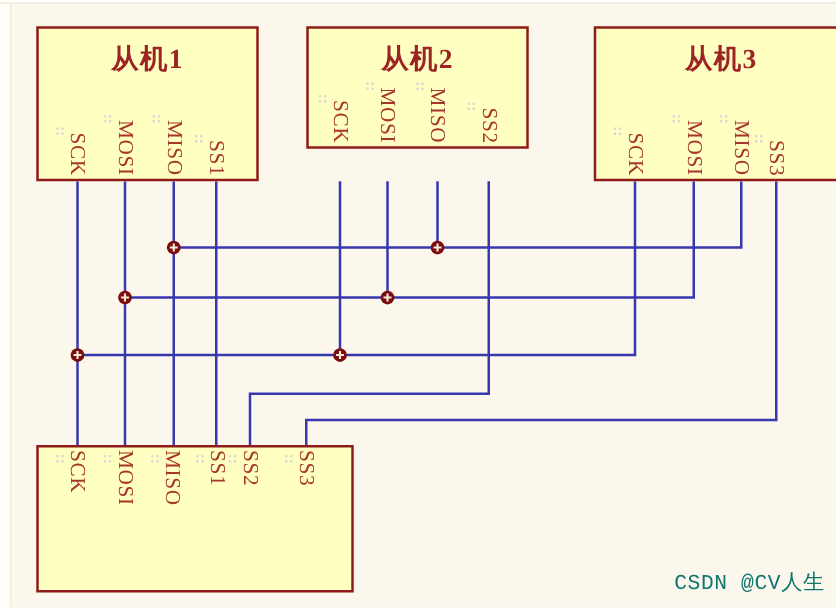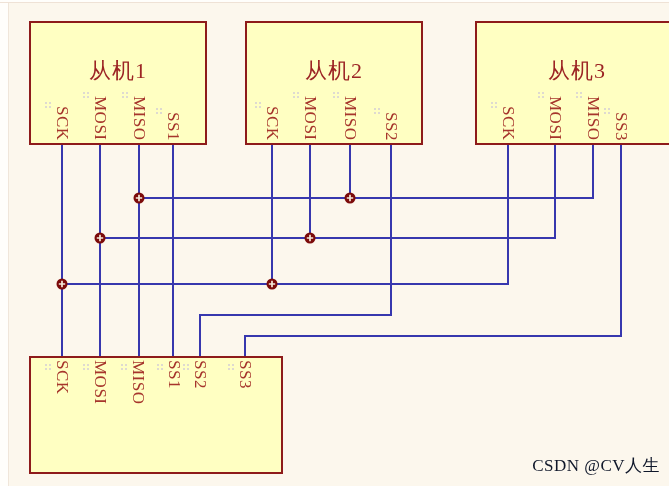--- a/index.html
+++ b/index.html
@@ -24,24 +24,23 @@
 
   .block{
     position:absolute;
     background:#FFFFC2;
     border:2px solid #8E1B1B;
     box-sizing:border-box;
   }
   .block .title{
     position:absolute;left:0;width:100%;
     text-align:center;
-    font-size:22px;font-weight:normal;
+    font-size:22px;font-weight:bold;
     color:#9C2424;
     letter-spacing:1px;
-    margin-top:24px;
   }
   .slave .title{top:9px;}
   .master .title{bottom:14px;}
   .pin{
     position:absolute;
     writing-mode:vertical-rl;
     text-orientation:mixed;
     width:20px;
     font-size:17px;
     color:#A6352C;
@@ -56,23 +55,23 @@
     content:"";position:absolute;width:2px;height:2px;background:#DEDAD0;
     box-shadow:4px 0 #DEDAD0,0 4px #DEDAD0,4px 4px #DEDAD0;
     left:-7px;
   }
   .slave .pin::after{top:-4px;}
   .master .pin::after{top:4px;}
 
   .watermark{
     position:absolute;
     right:9px;top:454px;
-    font-family:Liberation Serif, serif;
+    font-family:Liberation Mono, monospace;
     font-size:17px;
-    color:#0f172a;
+    color:#0f766e;
     letter-spacing:0.5px;
   }
 </style>
 </head>
 <body>
 
 <div class="stage">
 
   <div class="edge-left"></div>
   <div class="edge-top"></div>
@@ -122,21 +121,21 @@
   </svg>
 
   <div class="block slave" style="left:29px;top:21px;width:178px;height:124px;">
     <div class="title">从机1</div>
     <span class="pin" style="left:21px">SCK</span>
     <span class="pin" style="left:59px">MOSI</span>
     <span class="pin" style="left:98px">MISO</span>
     <span class="pin" style="left:132px">SS1</span>
   </div>
 
-  <div class="block slave" style="left:245px;top:21px;width:178px;height:124px;">
+  <div class="block slave" style="left:245px;top:21px;width:178px;height:98px;">
     <div class="title">从机2</div>
     <span class="pin" style="left:15px">SCK</span>
     <span class="pin" style="left:53px">MOSI</span>
     <span class="pin" style="left:93px">MISO</span>
     <span class="pin" style="left:134px">SS2</span>
   </div>
 
   <div class="block slave" style="left:475px;top:21px;width:204px;height:124px;">
     <div class="title">从机3</div>
     <span class="pin" style="left:21px">SCK</span>

